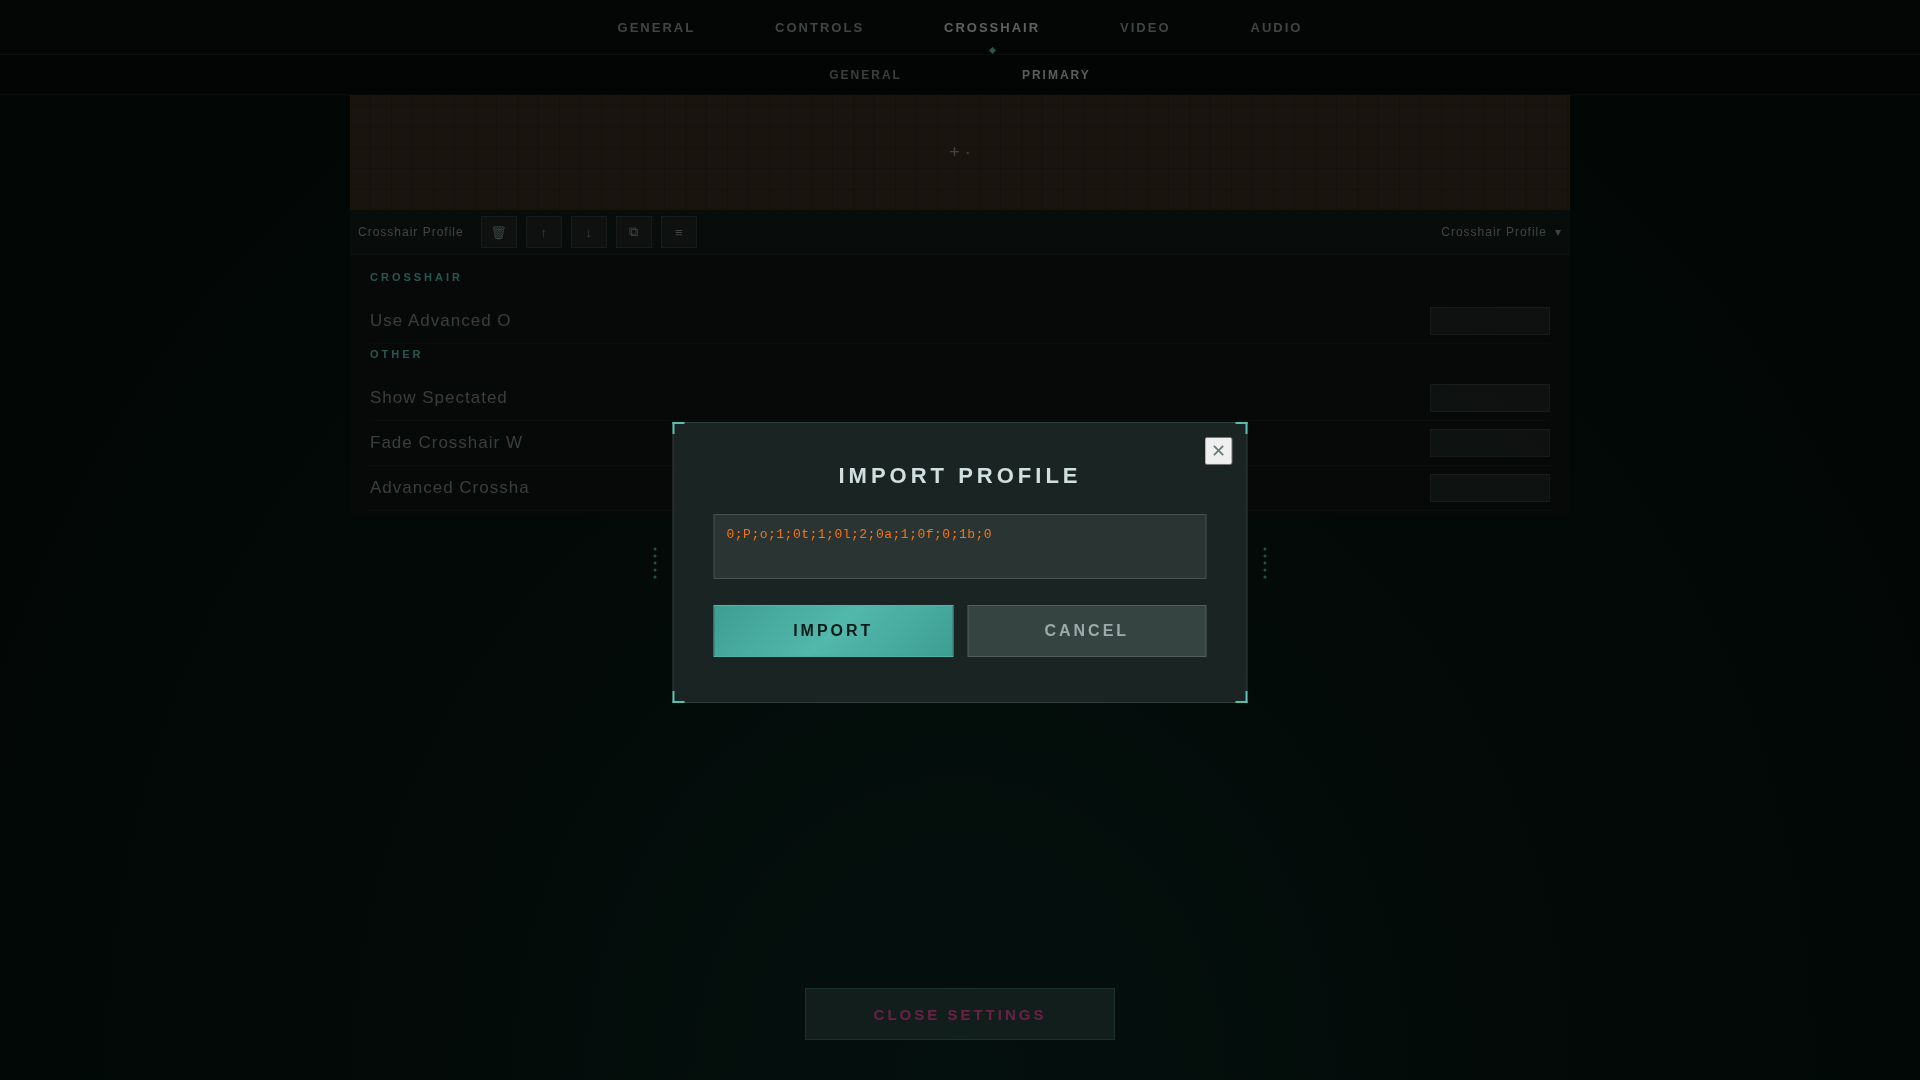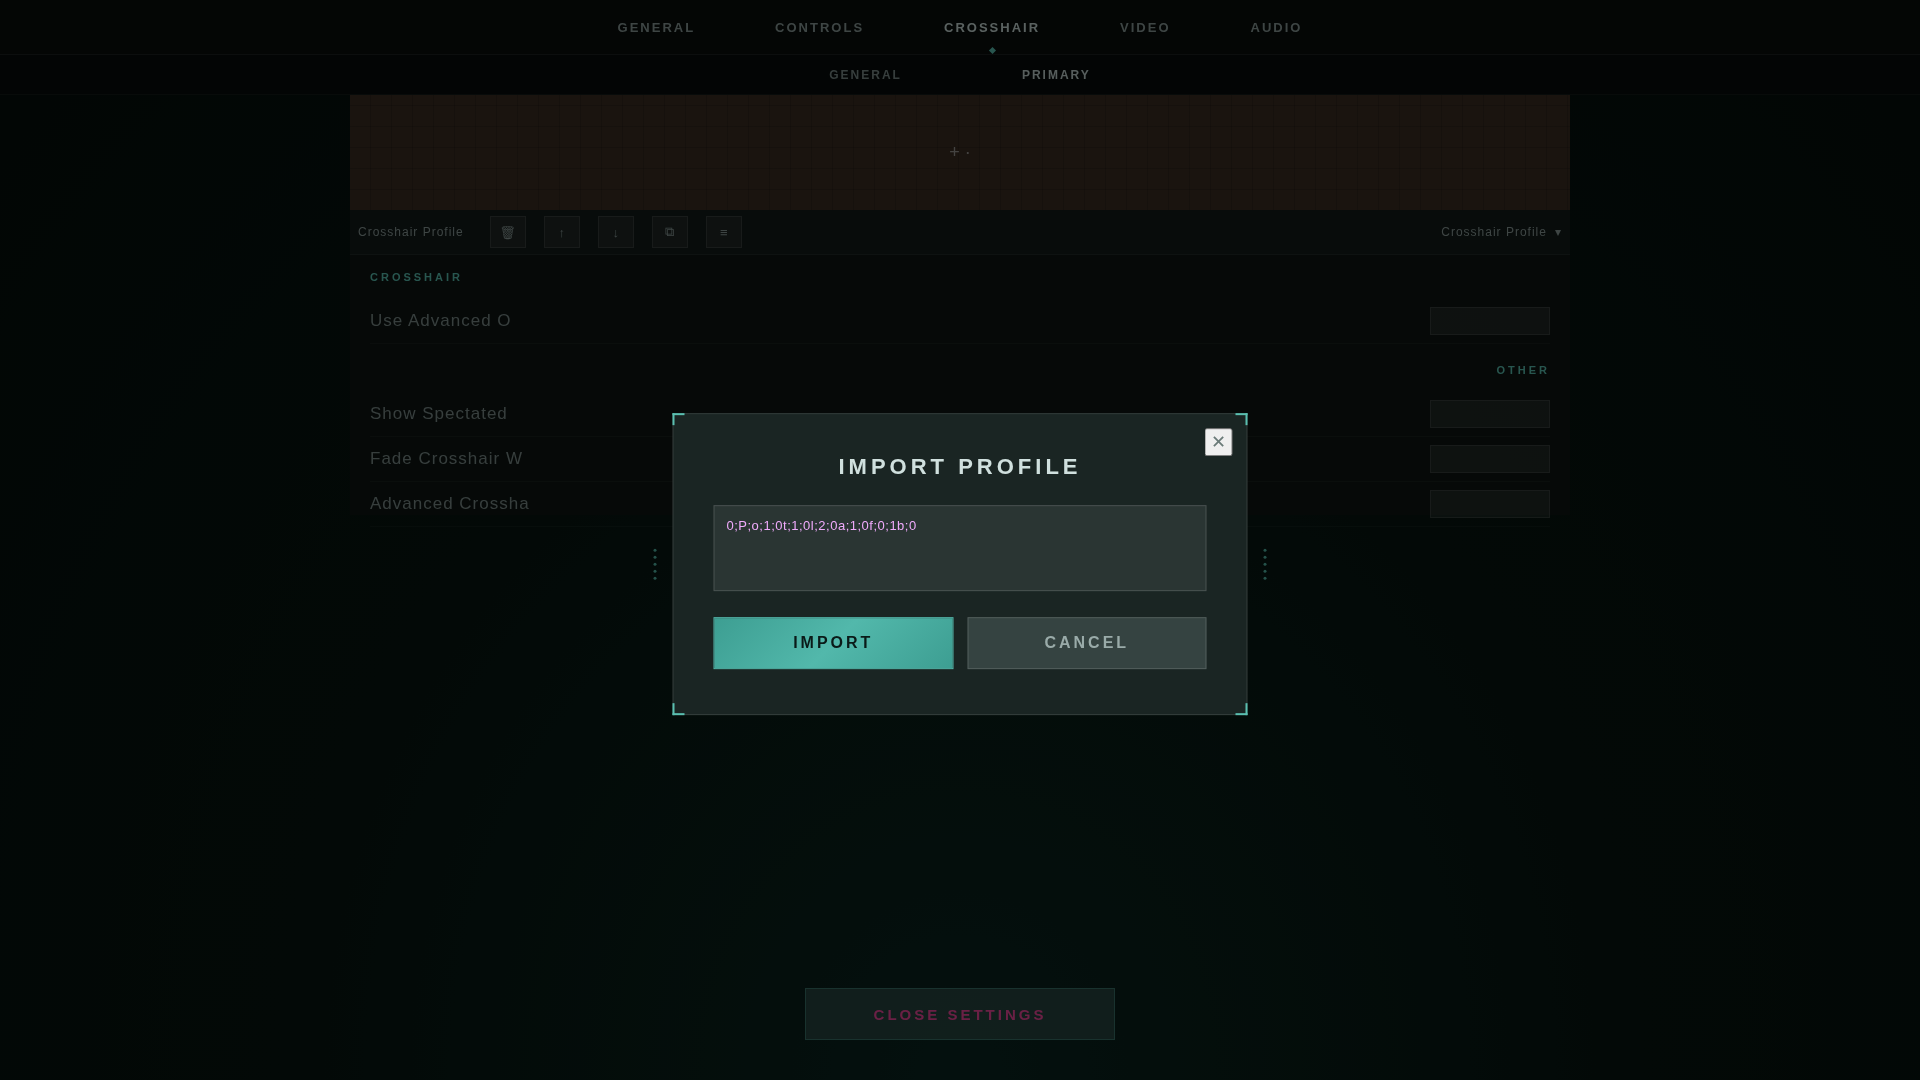--- a/index.html
+++ b/index.html
@@ -132,21 +132,21 @@
     
     .toolbar {
       position: absolute;
       top: 210px;
       left: 350px;
       right: 350px;
       height: 45px;
       background: rgba(20, 28, 26, 0.95);
       display: flex;
       align-items: center;
-      gap: 18px;
+      gap: 9px;
       padding: 0 8px;
       z-index: 5;
       border-bottom: 1px solid rgba(255,255,255,0.06);
     }
 
     .toolbar-label {
       color: #8a9a98;
       font-size: 12px;
       letter-spacing: 1px;
       margin-right: 8px;
@@ -218,22 +218,21 @@
       background: rgba(255,255,255,0.08);
       border: 1px solid rgba(255,255,255,0.1);
       color: #8a9a98;
       font-size: 12px;
       display: flex;
       align-items: center;
       justify-content: center;
     }
 
     .other-section {
-      margin-top: 20px;
-      text-align: right;
+      margin-top: 4px;
     }
 
     
     .overlay-dimmer {
       position: absolute;
       inset: 0;
       background: rgba(0, 0, 0, 0.55);
       z-index: 20;
     }
 
@@ -269,28 +268,28 @@
       color: #d0e0de;
       font-size: 22px;
       font-weight: 700;
       letter-spacing: 4px;
       text-transform: uppercase;
       margin-bottom: 25px;
     }
 
     .modal-textarea {
       width: 100%;
-      height: 86px;
+      height: 65px;
       background: #2a3533;
       border: 1px solid rgba(255,255,255,0.15);
-      color: #f0abfc;
+      color: #f97316;
       font-size: 13px;
       padding: 10px 12px;
       resize: none;
-      font-family: Liberation Sans, sans-serif;
+      font-family: Liberation Mono, monospace;
       letter-spacing: 0.5px;
       line-height: 1.5;
     }
 
     .modal-buttons {
       display: flex;
       gap: 14px;
       margin-top: 22px;
     }
 

